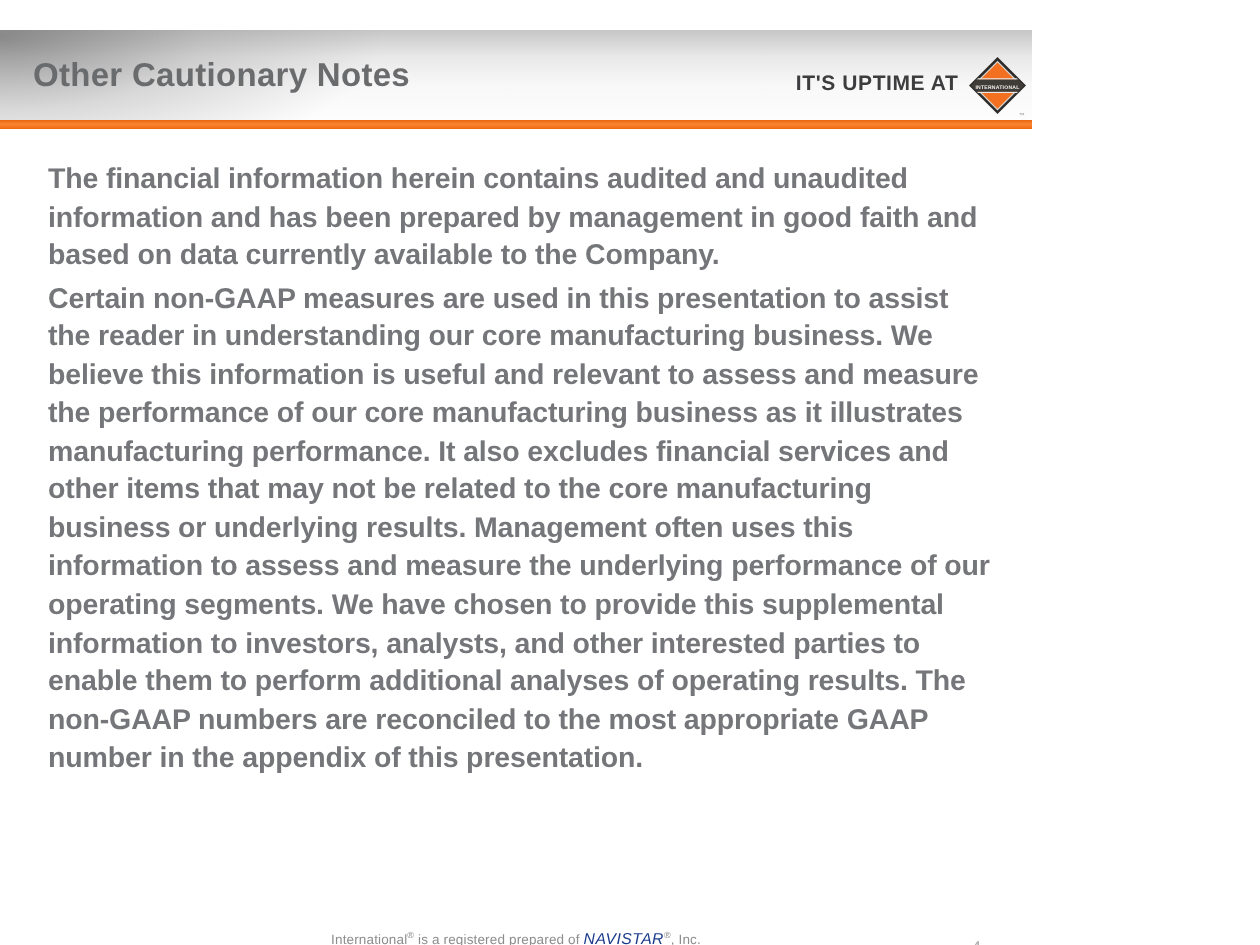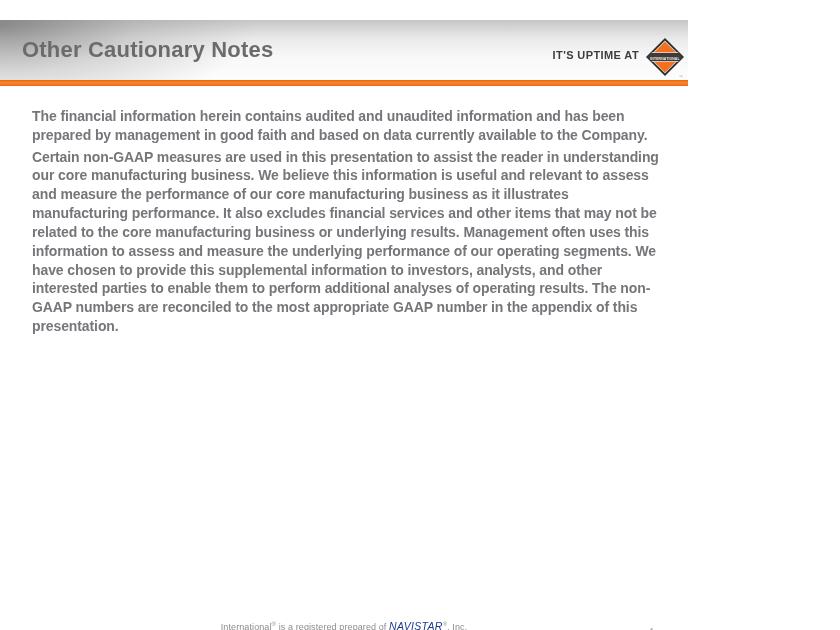--- a/index.html
+++ b/index.html
@@ -36,40 +36,40 @@
     display: flex;
     align-items: center;
     gap: 7px;
     align-self: flex-end;
     padding-right: 4px;
     margin-bottom: 1px;
   }
   .tagline {
     position: relative;
     top: -4px;
-    font-size: 11px;
+    font-size: 14px;
     font-weight: bold;
     letter-spacing: 0.4px;
     color: #3d3d3f;
     white-space: nowrap;
   }
   .logo { display: block; line-height: 0; }
   .logo text { font-family: "Liberation Sans", sans-serif; }
 
   .accent-bar {
     height: 6px;
     background: linear-gradient(180deg, #e8650f 0%, #fb8430 45%, #ee6a13 100%);
   }
 
   
   .content { padding: 21px 28px 0 32px; }
   .content p {
     margin: 0 0 3px 0;
     max-width: 782px;
-    font-size: 14px;
+    font-size: 19px;
     font-weight: bold;
     line-height: 1.345;
     letter-spacing: -0.1px;
     color: #75767a;
   }
 
   
   .trademark {
     position: absolute;
     left: 0;

